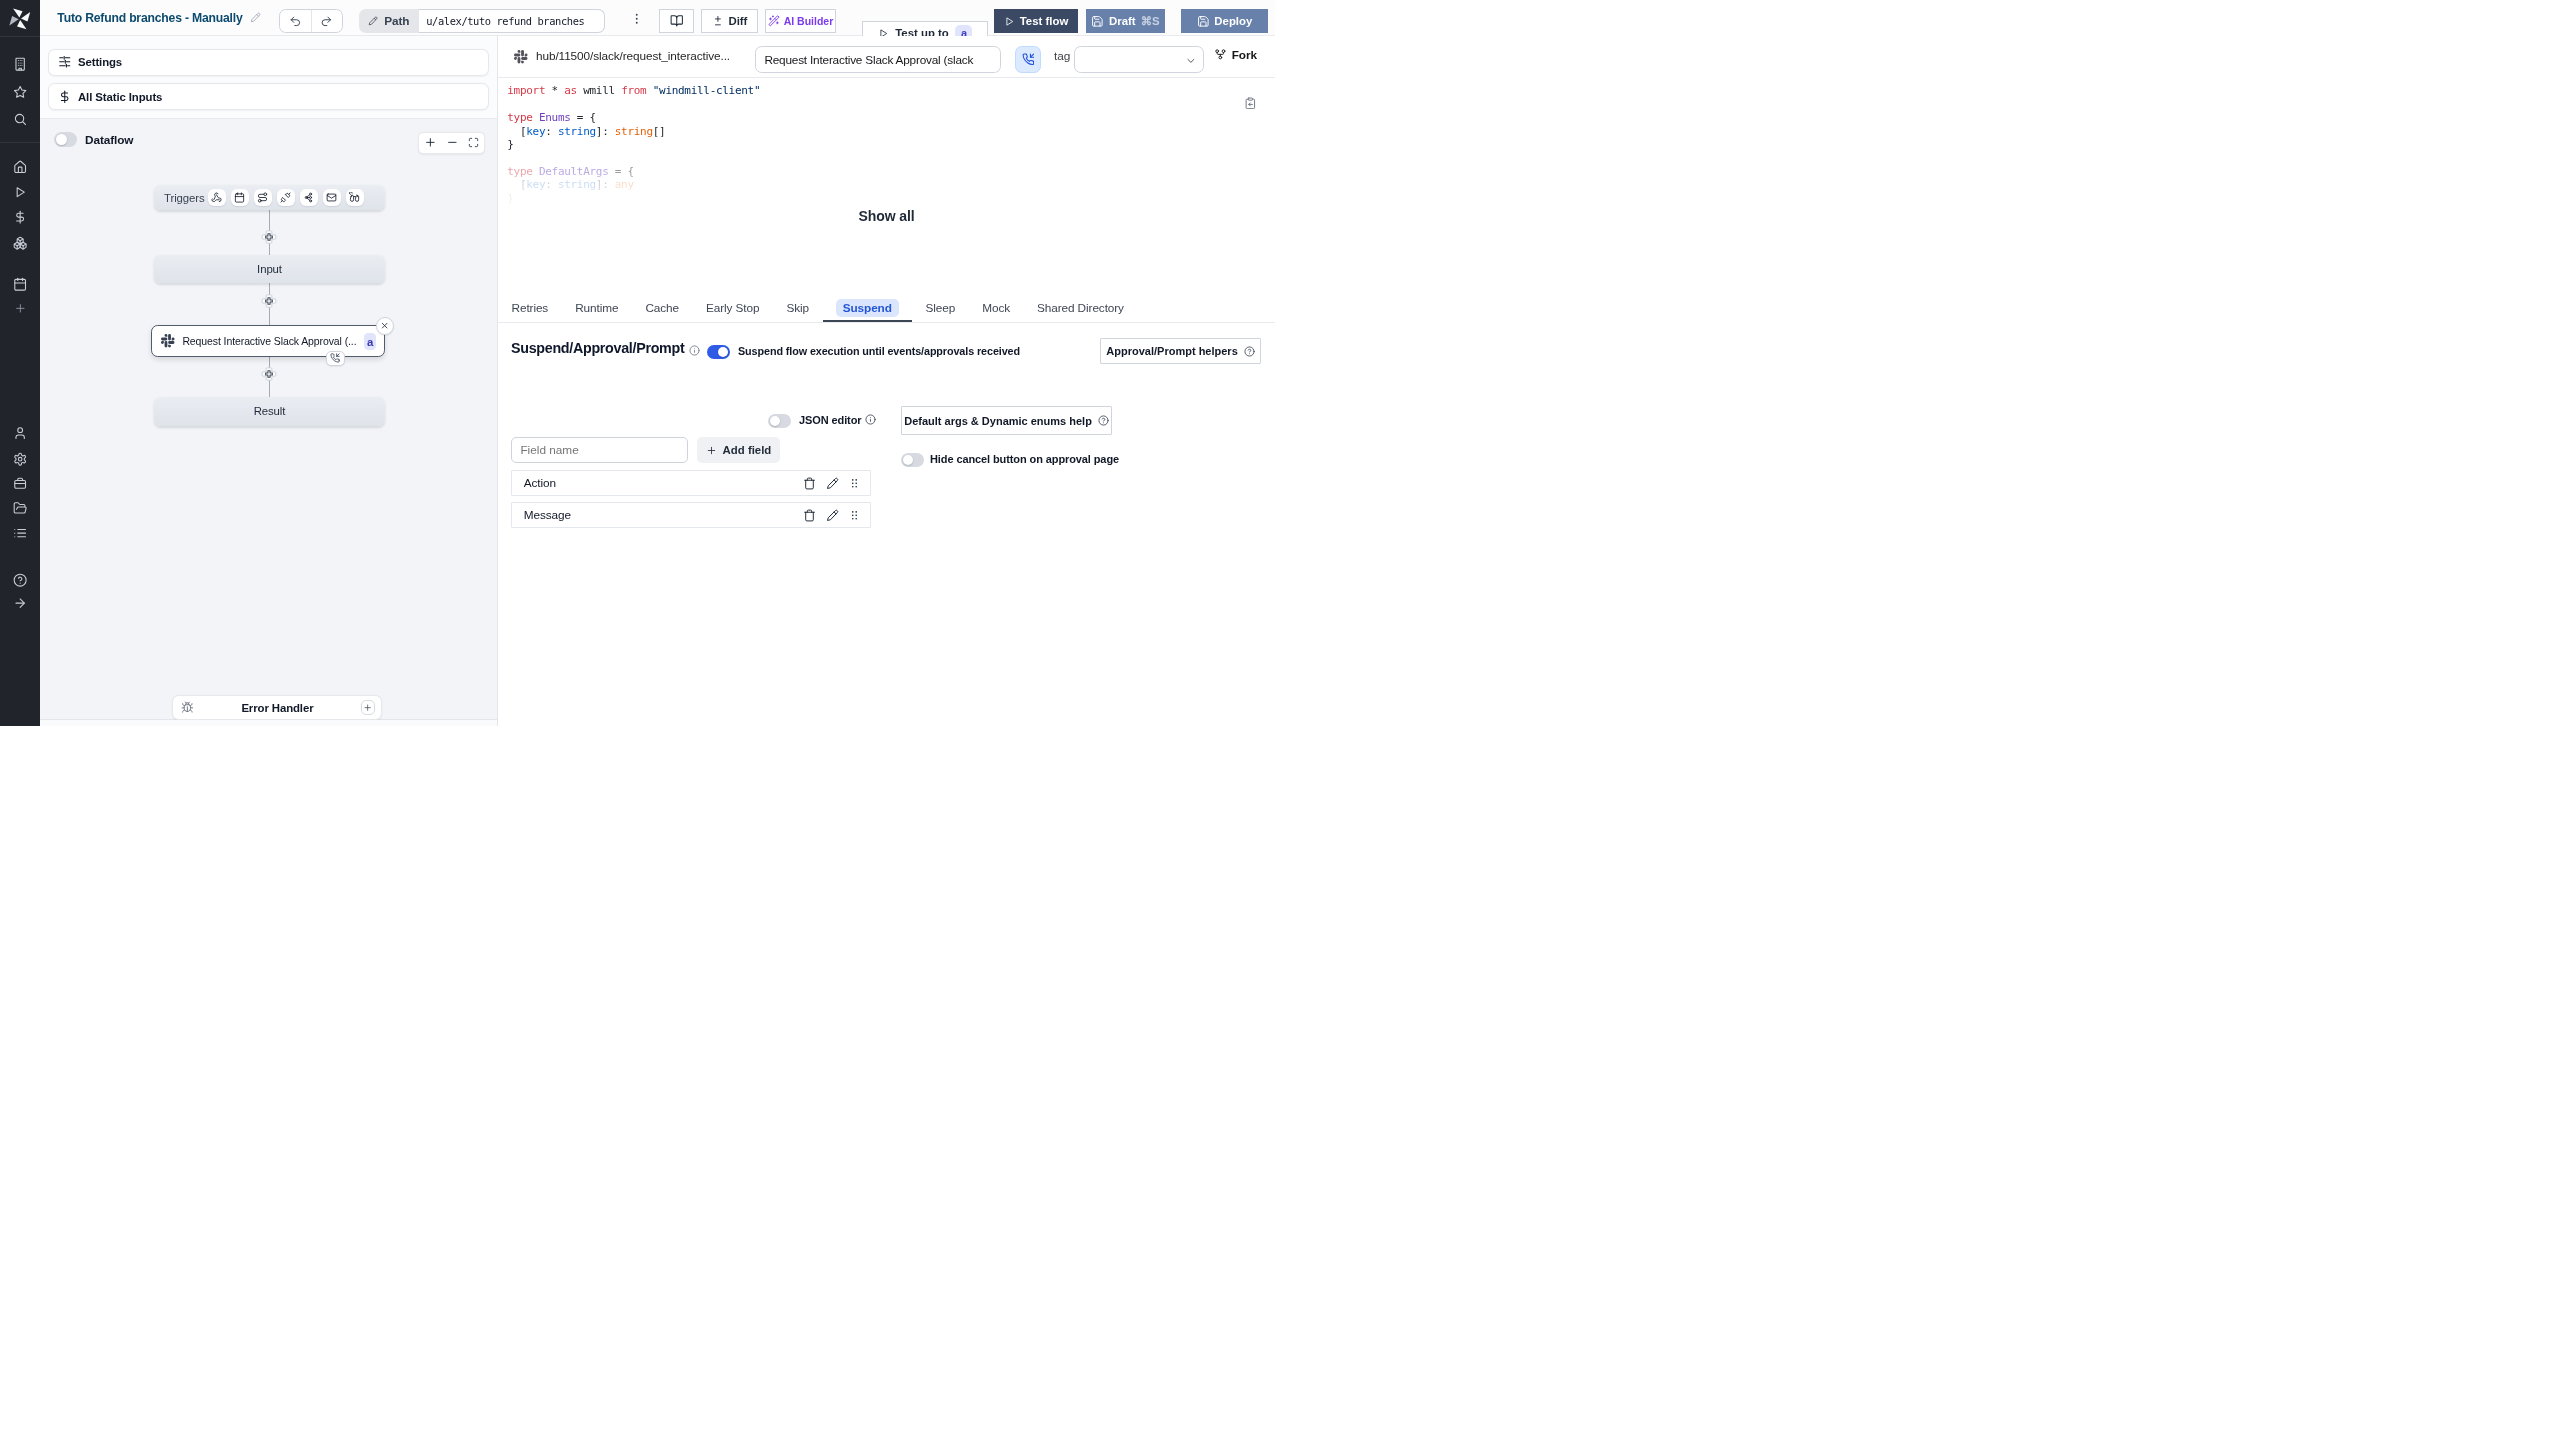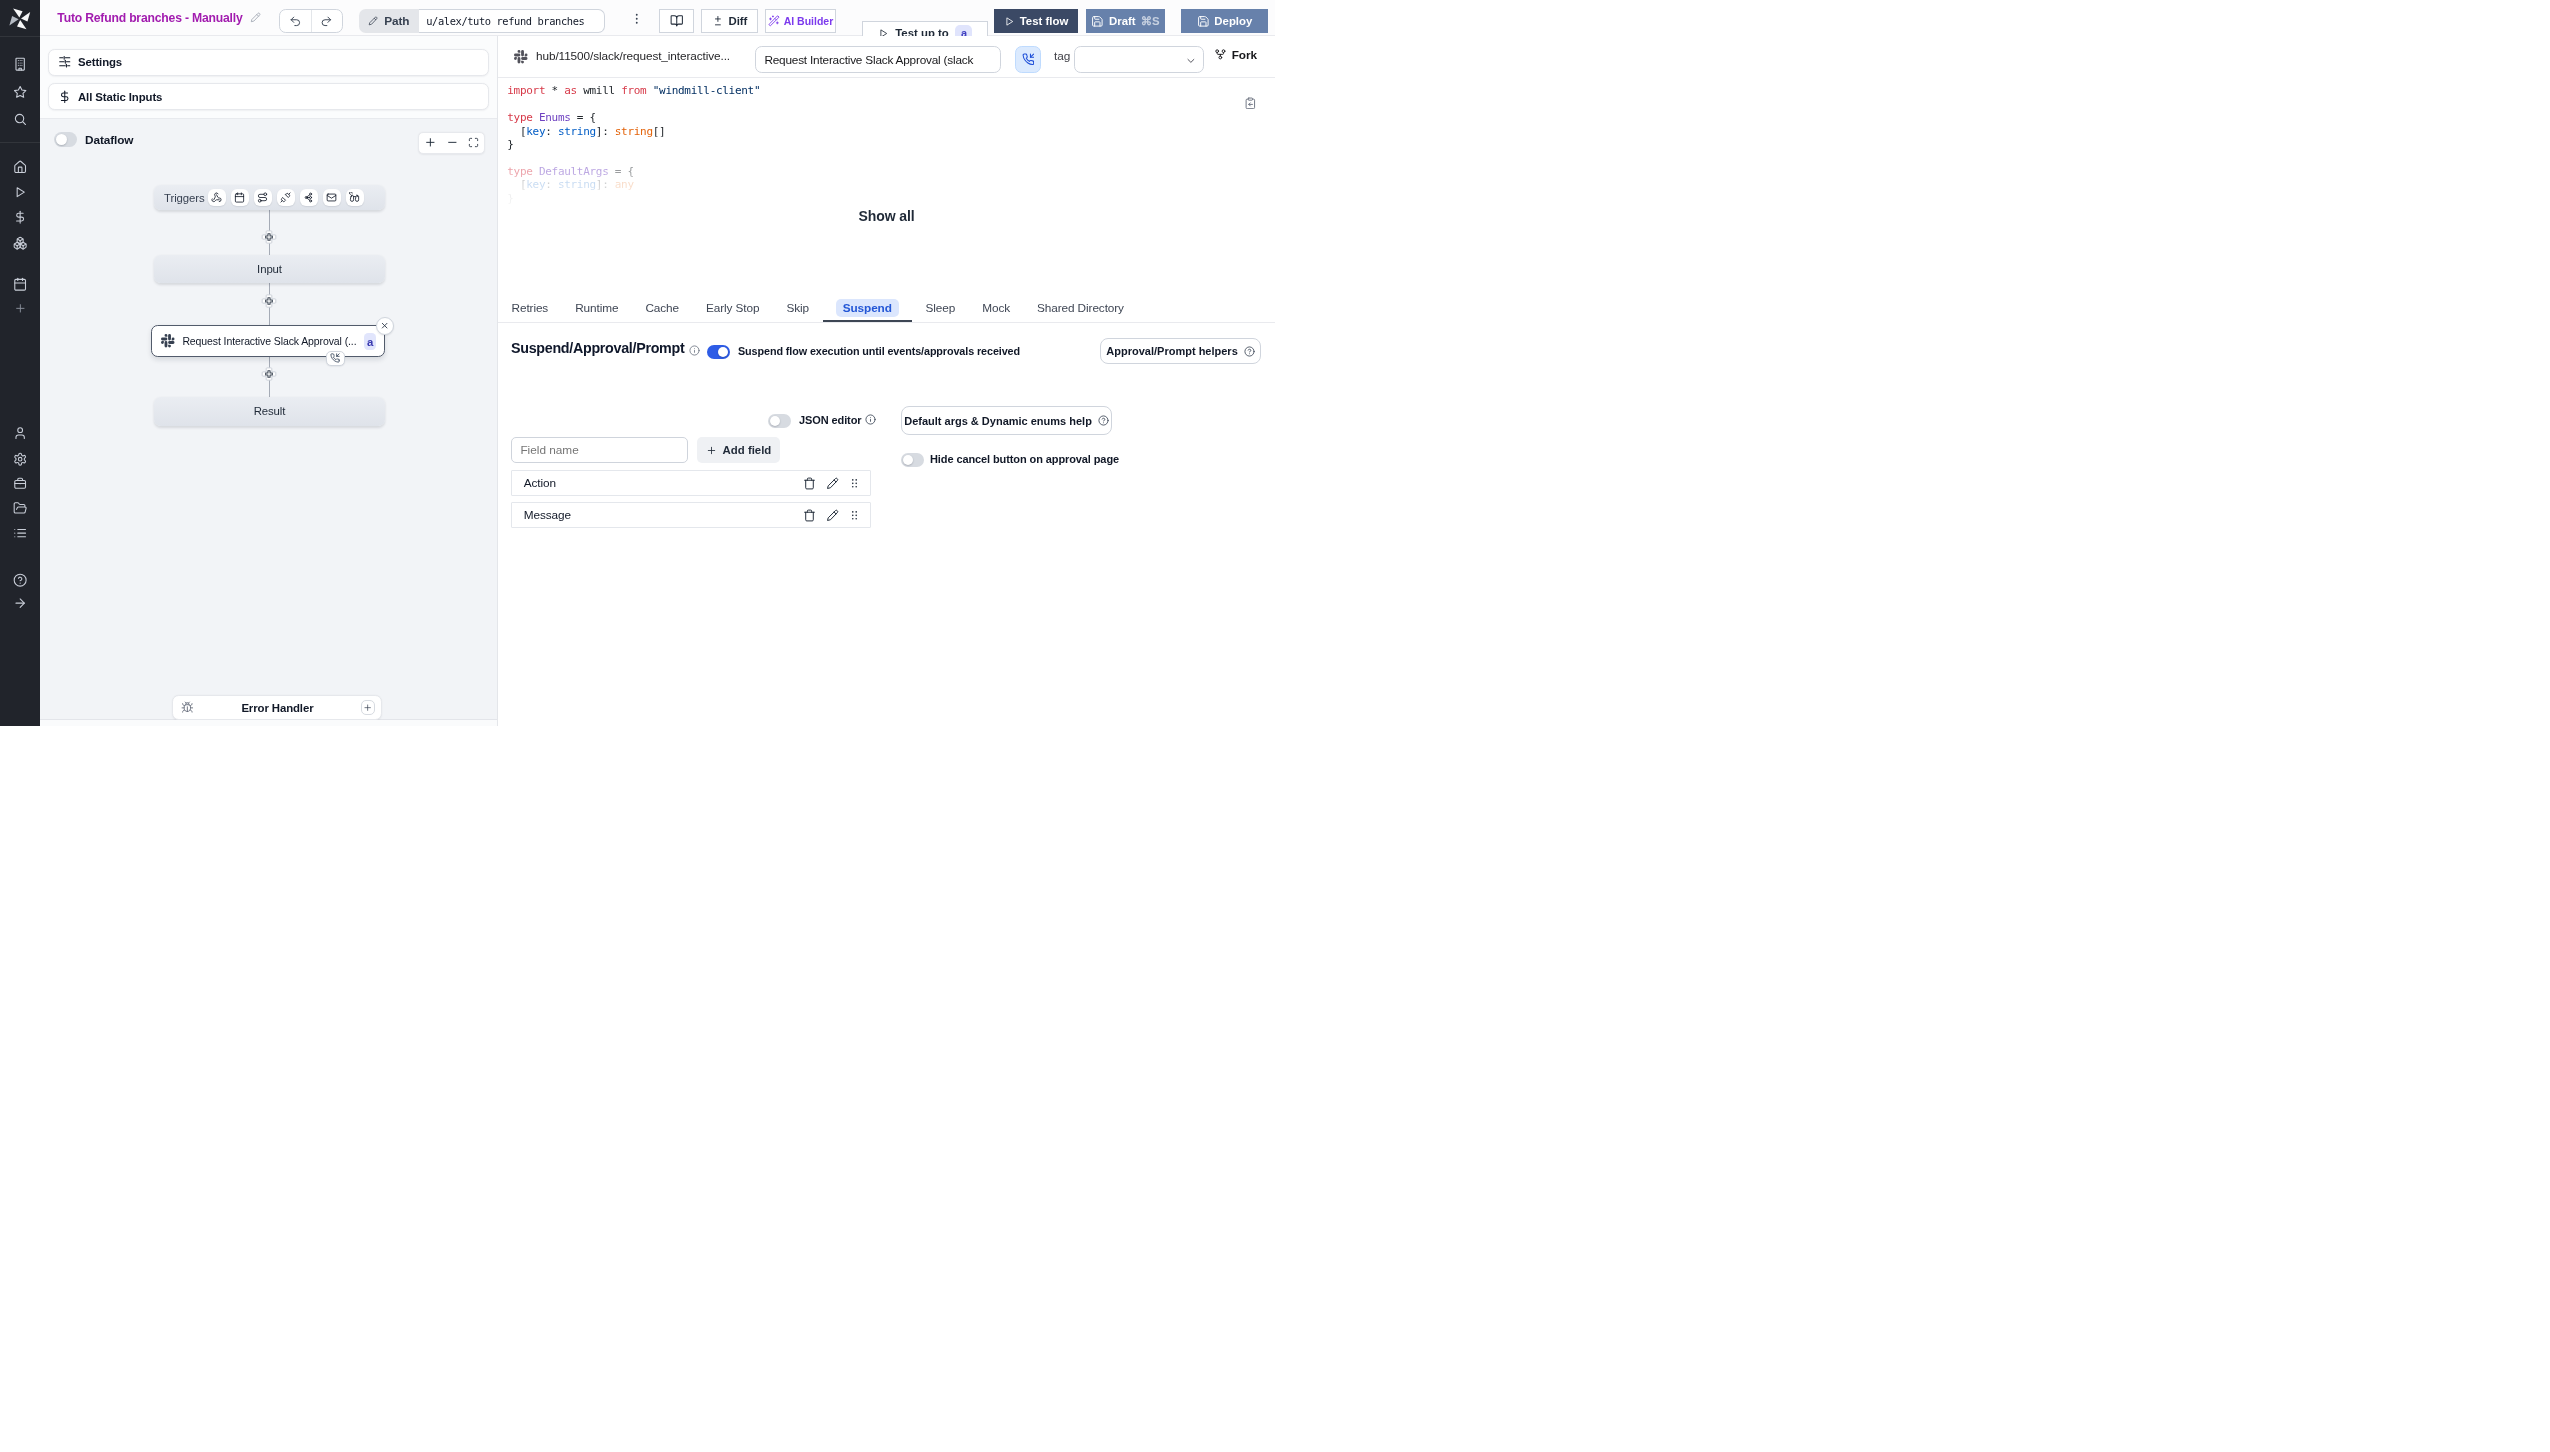--- a/index.html
+++ b/index.html
@@ -9,21 +9,21 @@
   #root { position:relative; width:1275px; height:726px; background:#fff; }
   .ic { display:inline-flex; align-items:center; justify-content:center; line-height:0; }
 
   
   #sidebar { left:0; top:0; width:40px; height:726px; background:#21242b; }
   #sidebar .sep { position:absolute; left:0; width:40px; height:0.8px; background:rgba(255,255,255,0.08); }
   .side-item { position:absolute; left:0; width:40px; display:flex; justify-content:center; color:#c9ced8; cursor:pointer; }
 
   
   #topbar { left:40px; top:0; width:1236px; height:36px; background:#fcfcfd; border-bottom:0.8px solid #e9eaee; }
-  #flow-title { left:17.3px; top:0; height:35px; display:flex; align-items:center; gap:7.6px; font-size:12.2px; font-weight:700; color:#a21caf; letter-spacing:-0.2px; }
+  #flow-title { left:17.3px; top:0; height:35px; display:flex; align-items:center; gap:7.6px; font-size:12.2px; font-weight:700; color:#0c4a6e; letter-spacing:-0.2px; }
   .btn { display:flex; align-items:center; justify-content:center; gap:5px; border:0.8px solid #d0d5dd; border-radius:0; background:#fff; font-weight:600; font-size:11.4px; color:#1f2937; cursor:pointer; }
   .btn.dark { background:#3b4965; border:none; color:#fff; }
   .btn.slate { background:#6781ab; border:none; color:#fff; }
   .badge-a { display:inline-flex; align-items:center; justify-content:center; width:17px; height:17px; border-radius:5px; background:#e0e4fc; color:#4040c0; font-weight:700; font-size:11px; }
 
   
   #left-panel { left:40px; top:36px; width:457px; height:690px; background:#fbfcfd; }
   #left-top { left:0; top:0; width:457px; height:83px; background:#fbfcfd; border-bottom:0.8px solid #e8eaee; }
   .panel-box { position:absolute; left:8.4px; width:441px; height:27px; background:#fff; border:0.8px solid #e6e8ec; border-radius:6.7px; box-shadow:0 0.8px 1.7px rgba(16,24,40,.05); display:flex; align-items:center; gap:6.7px; padding:0 8.4px; font-weight:700; font-size:11.4px; color:#111827; cursor:pointer; }
   #canvas { left:0; top:83px; width:457px; height:601px; background:#f2f4f7; border-bottom:0.8px solid #e3e5ea; }
@@ -65,21 +65,21 @@
   #copy-code { position:absolute; left:746px; top:18.6px; color:#6b7280; cursor:pointer; }
 
   .tabrow { position:absolute; left:0; display:flex; border-bottom:0.8px solid #e9eaee; }
   .tab { display:flex; align-items:center; padding:0 13.5px; font-size:11.8px; color:#3f4654; cursor:pointer; border-bottom:2.1px solid transparent; white-space:nowrap; }
   .tab.active { color:#111827; border-bottom-color:#3d4654; }
   #tabs { top:232px; width:777px; height:27.5px; }
   #subtabs { top:260px; width:777px; height:27px; }
   #subtabs .pill { background:#dbe6fd; color:#2457d6; font-weight:600; border-radius:5px; padding:2.1px 6.7px; font-size:11.8px; }
   #formtabs { left:13px; top:335px; width:750px; height:28px; }
 
-  .hbtn { position:absolute; display:flex; align-items:center; justify-content:center; gap:5.9px; border:0.8px solid #d0d5dd; border-radius:8px; background:#fff; font-weight:600; color:#111827; cursor:pointer; }
+  .hbtn { position:absolute; display:flex; align-items:center; justify-content:center; gap:5.9px; border:0.8px solid #d0d5dd; border-radius:1px; background:#fff; font-weight:600; color:#111827; cursor:pointer; }
   .field-row { position:absolute; left:13px; width:360px; height:26px; border:0.8px solid #e4e7ec; border-radius:1px; background:#fff; display:flex; align-items:center; padding:0 6.7px 0 11.8px; font-size:11.8px; color:#111827; }
   .field-row .spacer { flex:1; }
   .row-ic { display:flex; align-items:center; justify-content:center; width:23.6px; color:#1f2937; cursor:pointer; }
   .abs { position:absolute !important; }
 </style>
 </head>
 <body>
 
 <div id="root">
 

